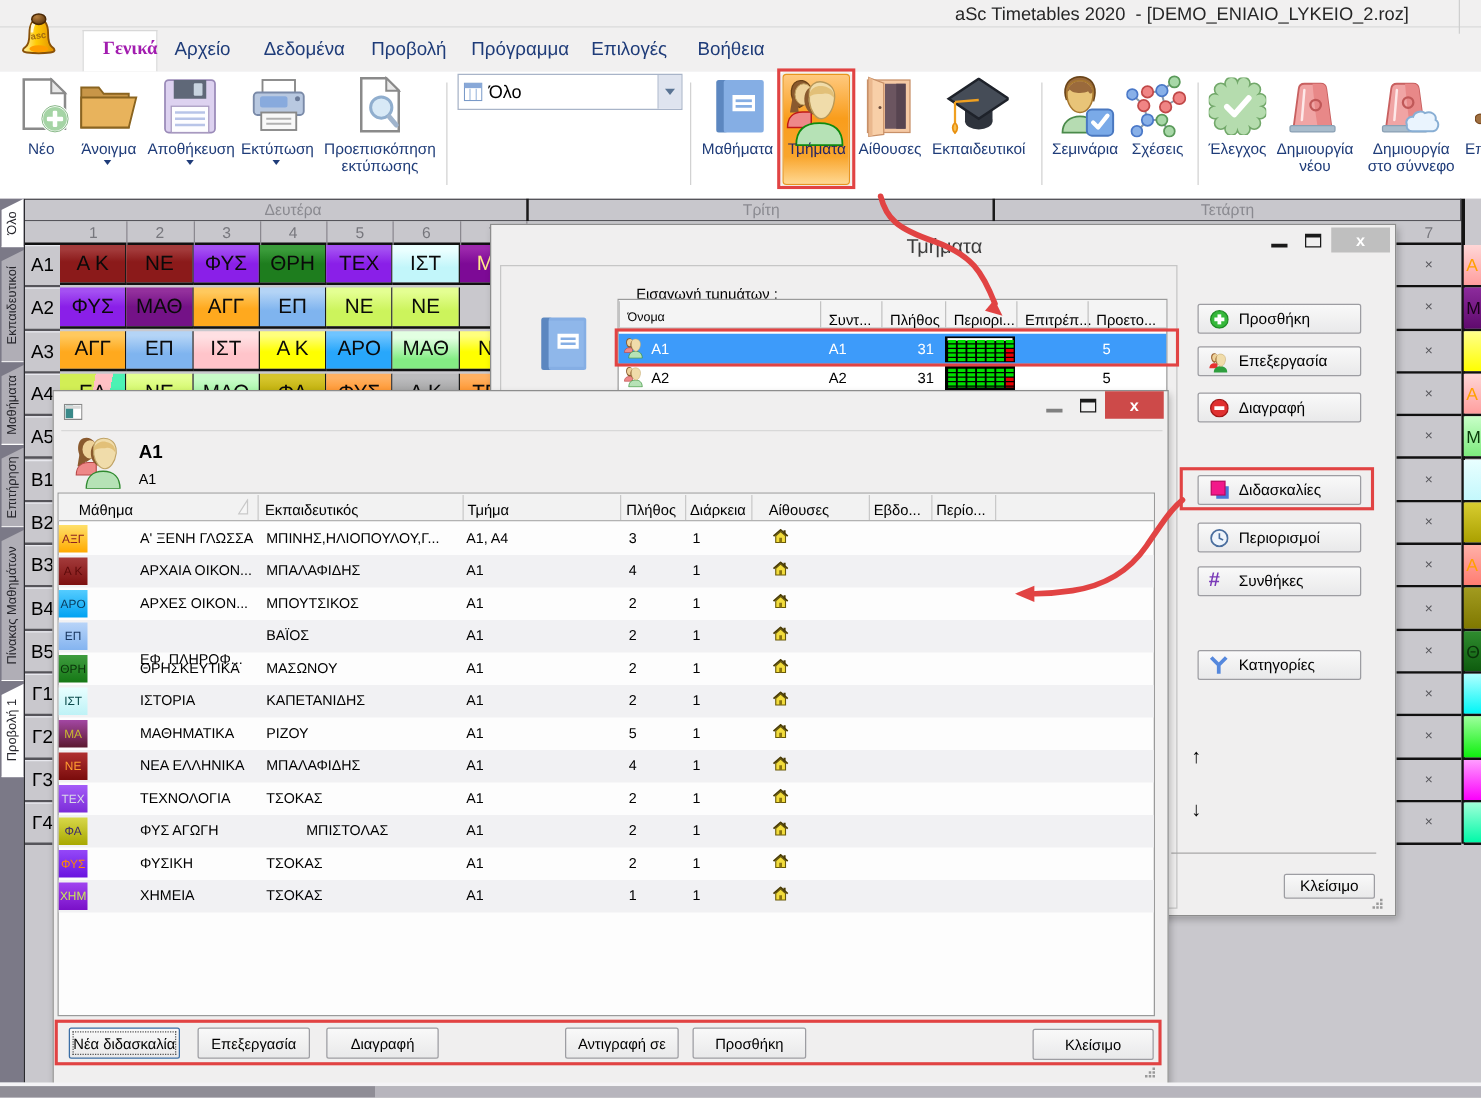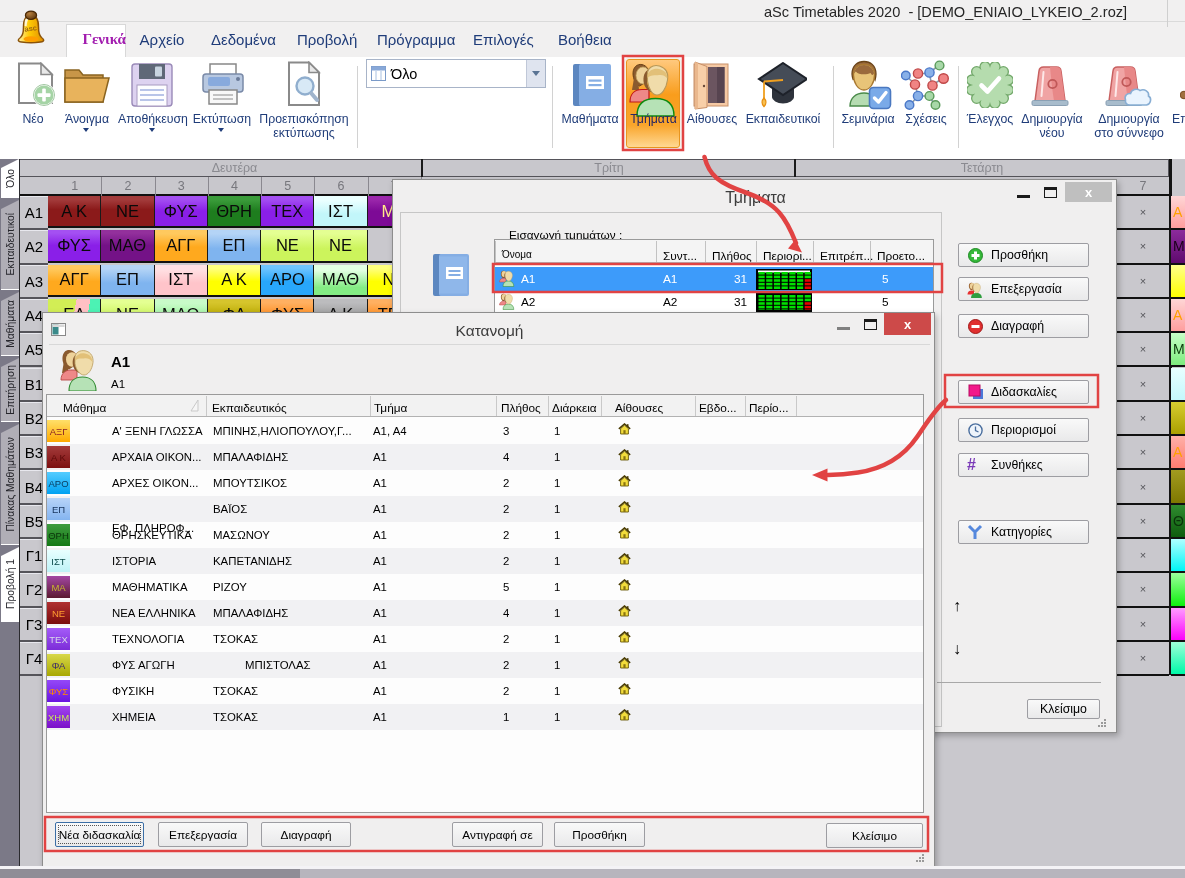--- a/index.html
+++ b/index.html
@@ -558,21 +558,20 @@
       </g>
     </svg>
 </div>
 
 <div class="dlg" style="left:42px;top:312px;width:893px;height:557px;">
 <svg class="abs" style="left:8px;top:10px;" width="15" height="13">
       <rect x="0.5" y="0.5" width="14" height="12" fill="#fff" stroke="#888"></rect>
       <rect x="1.5" y="1.5" width="6" height="10" fill="#3a8a8a"></rect>
       <rect x="1.5" y="1.5" width="12" height="2.5" fill="#d8d8d8"></rect>
     </svg>
-<div class="abs" style="left:0;top:9px;width:893px;text-align:center;font-size:15.5px;color:#3c3c3c;">Κατανομή</div>
 <div class="abs" style="left:794px;top:14px;width:13px;height:2.5px;background:#808080;"></div>
 <div class="abs" style="left:821px;top:6px;width:13px;height:11px;border:1.8px solid #1a1a1a;border-top:3.2px solid #1a1a1a;"></div>
 <div class="abs" style="left:841px;top:0;width:47px;height:22px;background:#cd4a49;color:#fff;display:flex;align-items:center;justify-content:center;font-size:13px;font-weight:bold;">x</div>
 <div class="abs" style="left:6px;top:31px;width:881px;height:1px;background:#d8d8d8;"></div>
 <svg class="abs" style="left:17px;top:34px;" width="44" height="44" viewBox="0 0 44 44">
       <path d="M16 7 C13 2.5 7.5 2 4.5 5 C2 8 2 13 3.5 16.5 C4.5 19.5 6.5 22 9 22.5 L16 18 Z" fill="#8a5a2e"></path>
       <path d="M3.8 15 C3 20 2.5 23 2 26 L8.5 26 C8 23.5 8 21 8.5 18 Z" fill="#8a5a2e"></path>
       <ellipse cx="12" cy="12.5" rx="6" ry="7.3" fill="#eed29a"></ellipse>
       <path d="M1 33 C1 26.5 5 23 11 23 L17 23 L17 33 Z" fill="#ee8888" stroke="#b84848" stroke-width=".9"></path>
       <path d="M22 8 C18 8 15.5 11.5 15.5 16 C15.5 21 18 25 21.5 26.5 C17 26 13 22 12.7 16.5 C12.3 9 17 4.5 22 8 Z" fill="#8a5a2e"></path>

